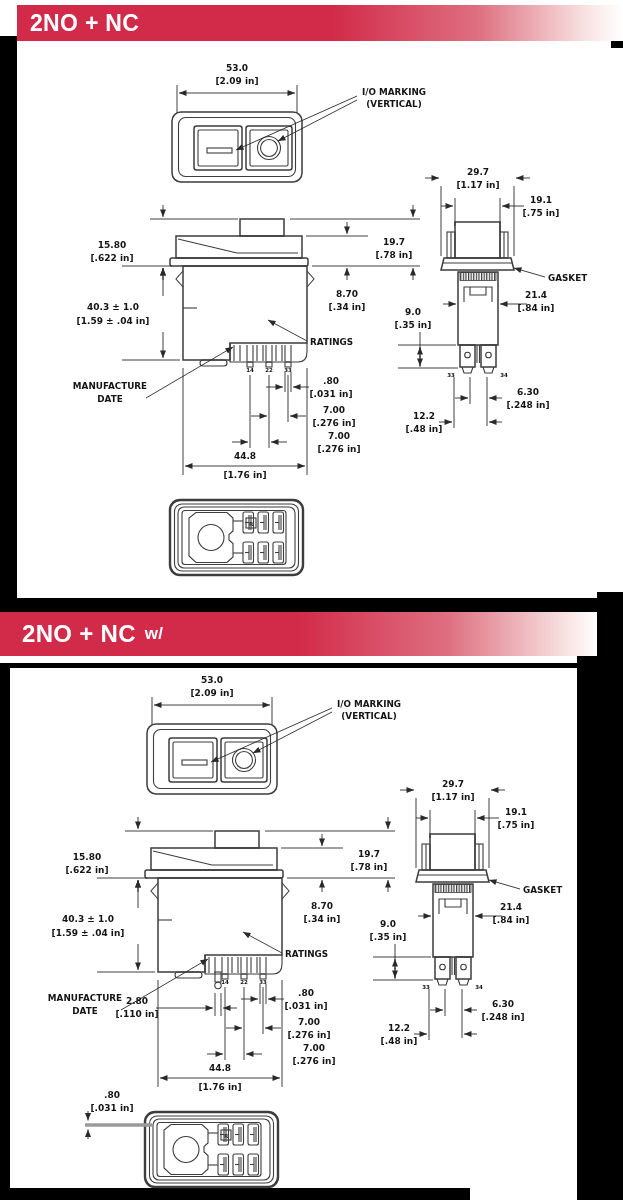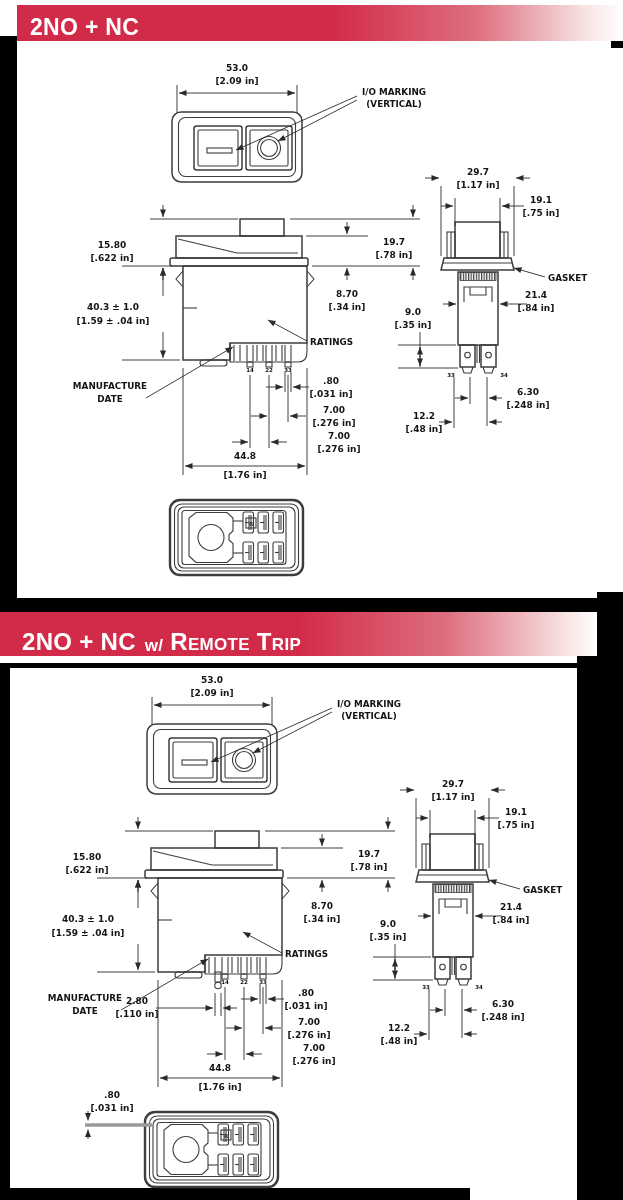--- a/index.html
+++ b/index.html
@@ -1,20 +1,20 @@
 <!DOCTYPE html>
 <html><head>
 <meta charset="utf-8">
 <style>
   html,body{margin:0;padding:0}
   body{width:623px;height:1200px;position:relative;background:#fff;overflow:hidden;
        font-family:"Liberation Sans",sans-serif}
   .abs{position:absolute}
   .black{background:#000}
-  .band{position:absolute;display:flex;align-items:flex-end;color:#fff;font-weight:bold;
+  .band{position:absolute;display:flex;align-items:center;color:#fff;font-weight:bold;
         box-sizing:border-box;letter-spacing:.3px}
   .band1{left:17px;top:5px;width:606px;height:36px;font-size:23px;padding-left:13px;
          background:linear-gradient(90deg,#d22b49 0%,#d22b49 52%,#de6f80 76%,#f8e4e3 94%,#fff 100%)}
   .band2{left:0;top:612px;width:597px;height:44px;font-size:24px;padding-left:22px;
          background:linear-gradient(90deg,#d22b49 0%,#d22b49 50%,#de6f80 75%,#f8e4e3 95%,#fff 100%)}
   .wslash{font-size:17px;margin:0 7px 0 9px;font-weight:bold}
   .sc{font-variant:small-caps}
   svg.drw{position:absolute;left:0;top:0}
   .ln{fill:none;stroke:#3d3d3d;stroke-width:1.1}
   .t2{stroke-width:1.5}
@@ -37,21 +37,20 @@
 <div class="abs black" style="left:0;top:663px;width:577px;height:5px"></div>
 <div class="abs black" style="left:0;top:668px;width:10px;height:532px"></div>
 <div class="abs black" style="left:0;top:1188px;width:470px;height:12px"></div>
 
 <div class="band band1">
   <span>2NO + NC</span>
 </div>
 <div class="band band2">
   <span>2NO + NC</span>
   <span class="wslash">w/</span>
-  <span class="sc">Remote Trip</span>
 </div>
 
 <svg class="drw" width="623" height="1200" viewBox="0 0 623 1200">
   <defs>
     <marker id="ah" markerUnits="userSpaceOnUse" markerWidth="9" markerHeight="7" refX="8" refY="3.5" orient="auto">
       <path d="M0.5,0.5 L8,3.5 L0.5,6.5 Z" fill="#2a2a2a"></path>
     </marker>
     <pattern id="hat" width="2.6" height="8" patternUnits="userSpaceOnUse">
       <rect width="1.2" height="8" fill="#3d3d3d"></rect>
     </pattern>

